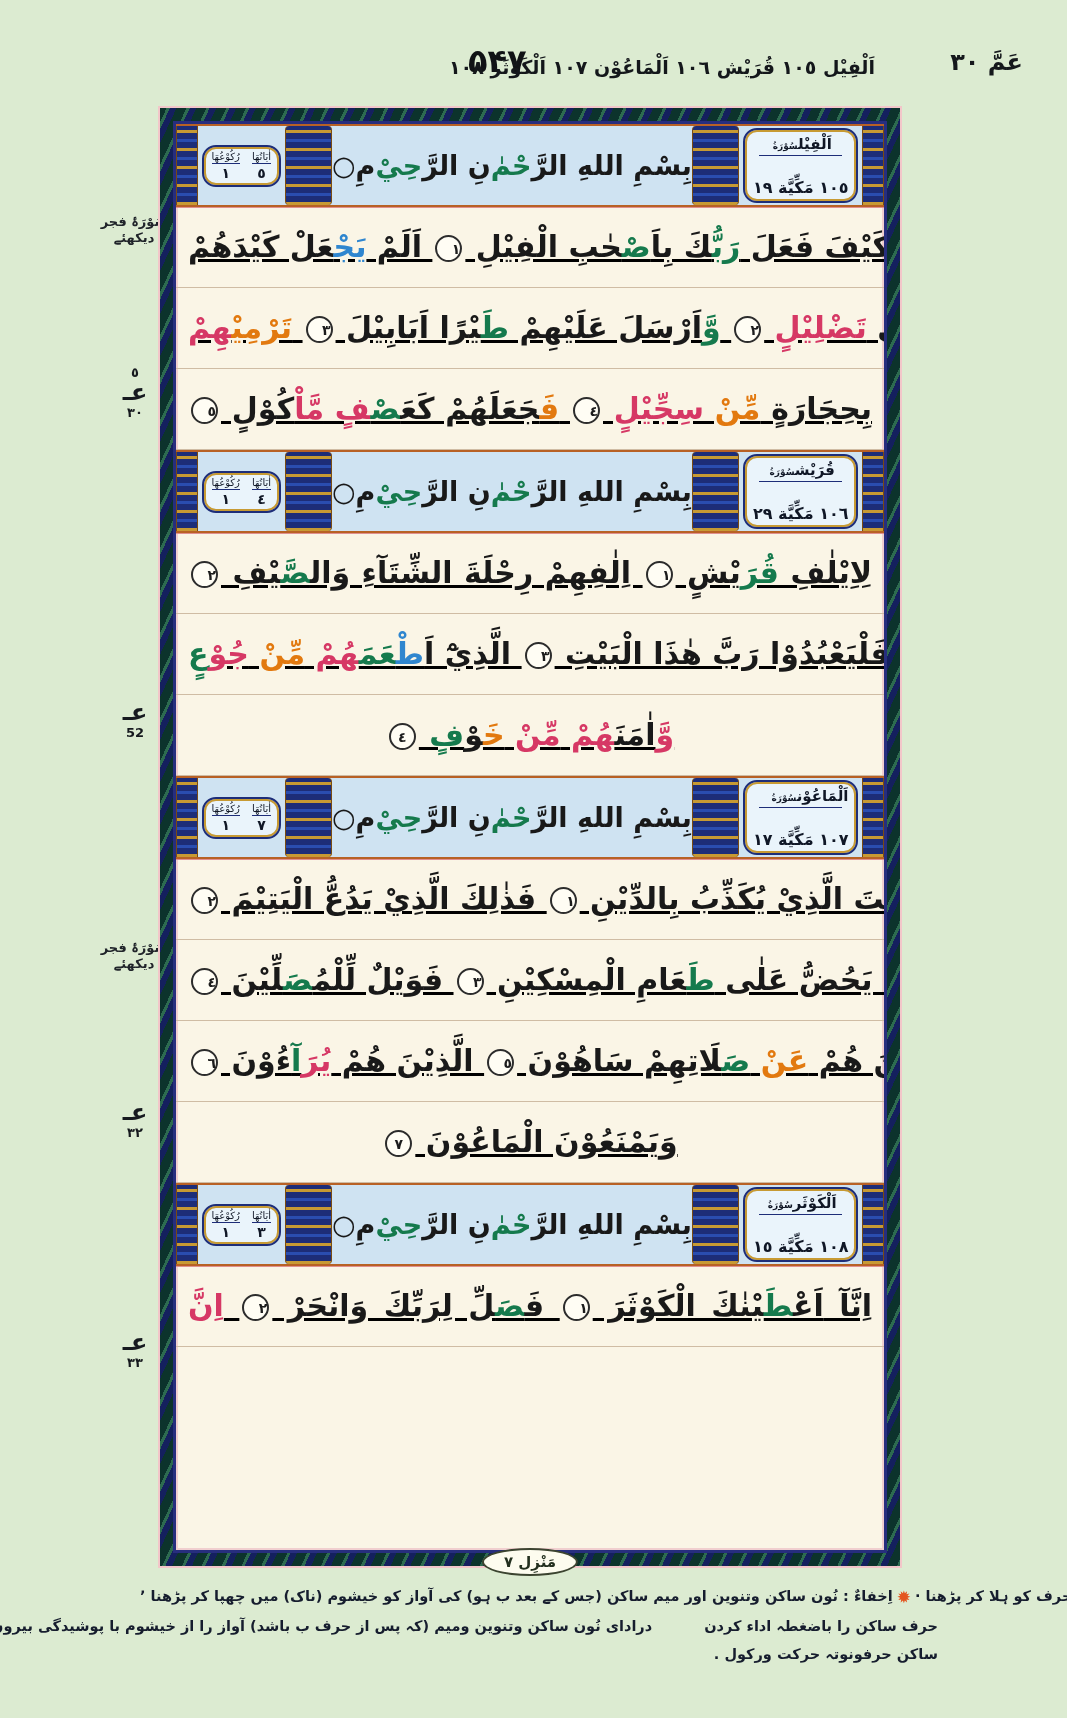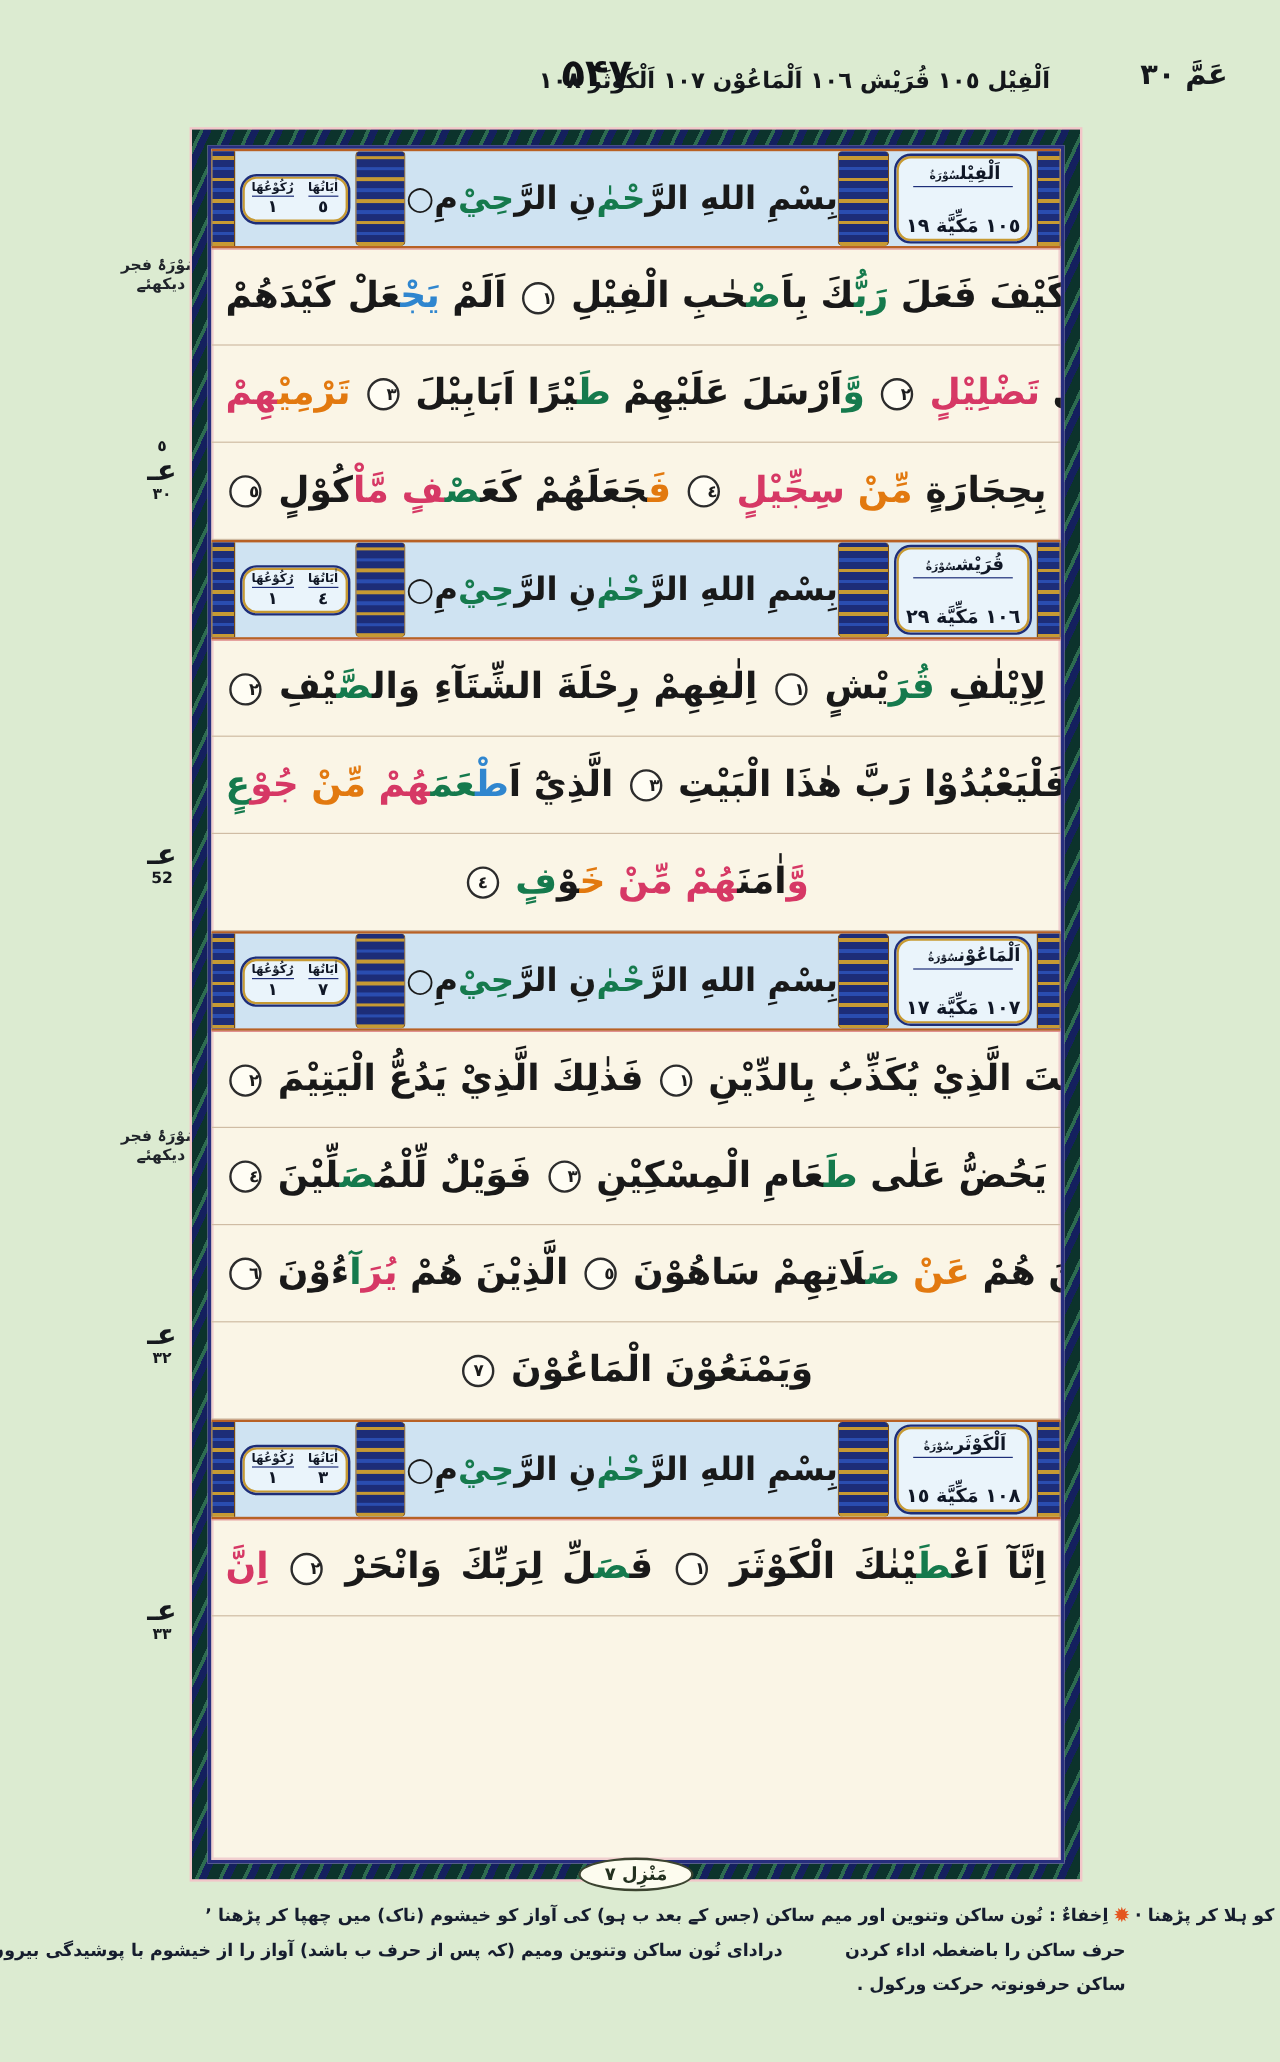--- a/index.html
+++ b/index.html
@@ -45,40 +45,40 @@
   .orn.edge{width:20px;}
   .orn.mid{width:46px;border-radius:4px;}
   .cart{align-self:center;background:#eaf4fb;border:2px solid #1d2d78;border-radius:14px;
     box-shadow:0 0 0 2px #c79a33 inset;margin:0 4px;padding:4px 8px;text-align:center;color:#101726;}
   .cart .snm{font-size:15px;font-weight:bold;white-space:nowrap;}
   .cart .srw{font-size:9px;font-weight:bold;margin-left:3px;}
   .cart .divider{border-top:1.5px solid #1d2d78;margin:2px 6px;}
   .cart .smeta{font-size:16px;font-weight:bold;white-space:nowrap;margin-top:22px;}
   .cart.counts{display:flex;gap:12px;align-items:center;}
   .cart.counts .col{text-align:center;}
-  .cart.counts .lbl{font-size:10px;font-weight:bold;border-bottom:1.5px solid #1d2d78;padding-bottom:1px;}
+  .cart.counts .lbl{font-size:10px;font-weight:normal;border-bottom:1.5px solid #1d2d78;padding-bottom:1px;}
   .cart.counts .num{font-size:14px;font-weight:bold;margin-top:1px;}
   .bism{flex:1;display:flex;align-items:center;justify-content:center;
     font-size:27px;font-weight:bold;direction:rtl;color:#15181d;white-space:nowrap;}
 
   
   .row{height:81px;display:flex;align-items:center;box-sizing:border-box;
-    border-bottom:1px solid #cfbca4;padding:0 12px;}
+    border-bottom:1px solid #cfbca4;padding:0 12px;text-decoration:underline;}
   .row.first{border-top:1px solid #e09090;}
   .ln{flex:1;direction:rtl;font-size:30px;font-weight:bold;line-height:1.15;
     text-align:justify;text-align-last:justify;white-space:nowrap;color:#191919;}
   .row.center .ln{text-align:center;text-align-last:center;}
   .ay{display:inline-block;width:27px;height:27px;border:2px solid #2c2c2c;border-radius:50%;
     font-size:14px;line-height:24px;text-align:center;vertical-align:middle;margin:0 3px;
     font-weight:bold;color:#1c1c1c;background:#fffdf4;box-sizing:border-box;}
 
   
   .foot{position:absolute;left:140px;top:1586px;width:918px;color:#161d2e;direction:rtl;}
   .frow{display:flex;align-items:baseline;font-size:14.5px;font-weight:bold;line-height:1.3;margin-bottom:9px;}
-  .frow.r1{flex-direction:row-reverse;justify-content:space-between;margin-left:31px;}
+  .frow.r1{flex-direction:row-reverse;justify-content:space-between;}
   .fi{white-space:nowrap;}
   .star{color:#e4551f;font-size:17px;margin:0 4px;vertical-align:middle;}
   .frow.r2,.frow.r3{justify-content:flex-start;}
   .frow.r2 .short,.frow.r3 .short{margin-left:0;margin-right:0;}
   .frow .gap{width:52px;flex:none;}
   .frow .pad{width:120px;flex:none;}
 </style>
 </head>
 <body>
 

